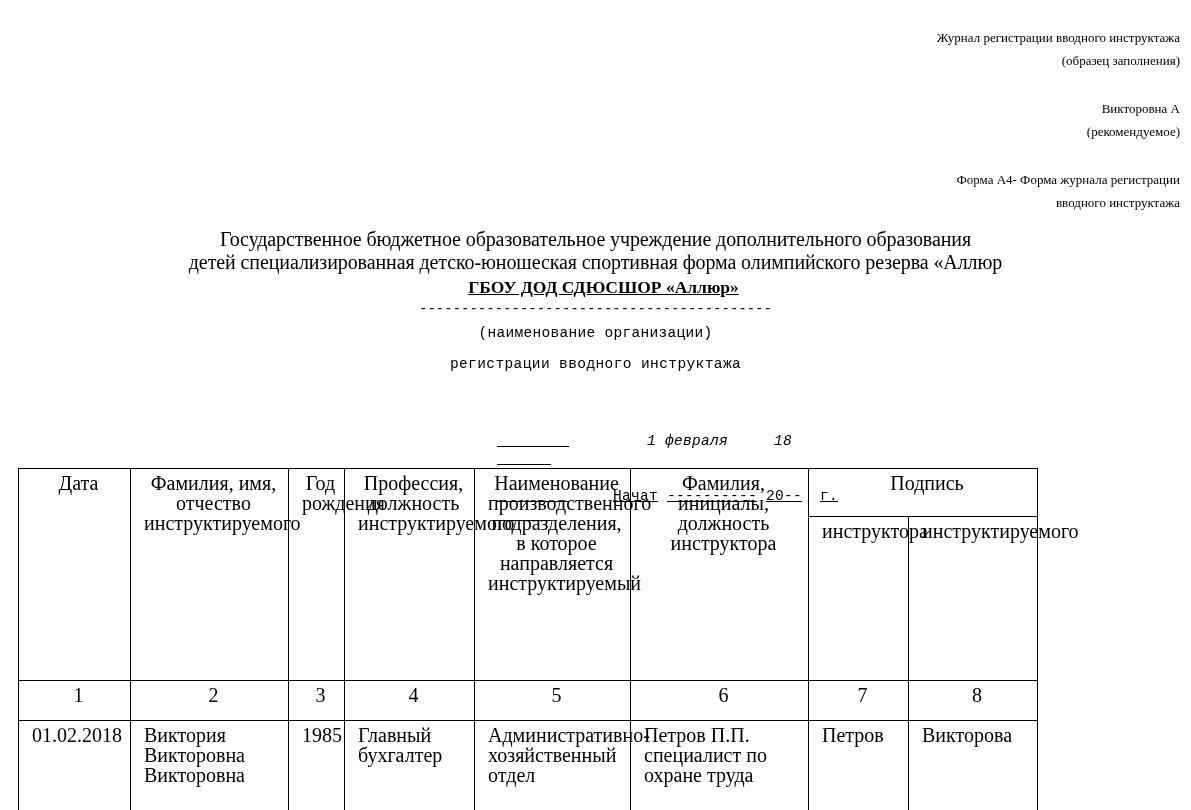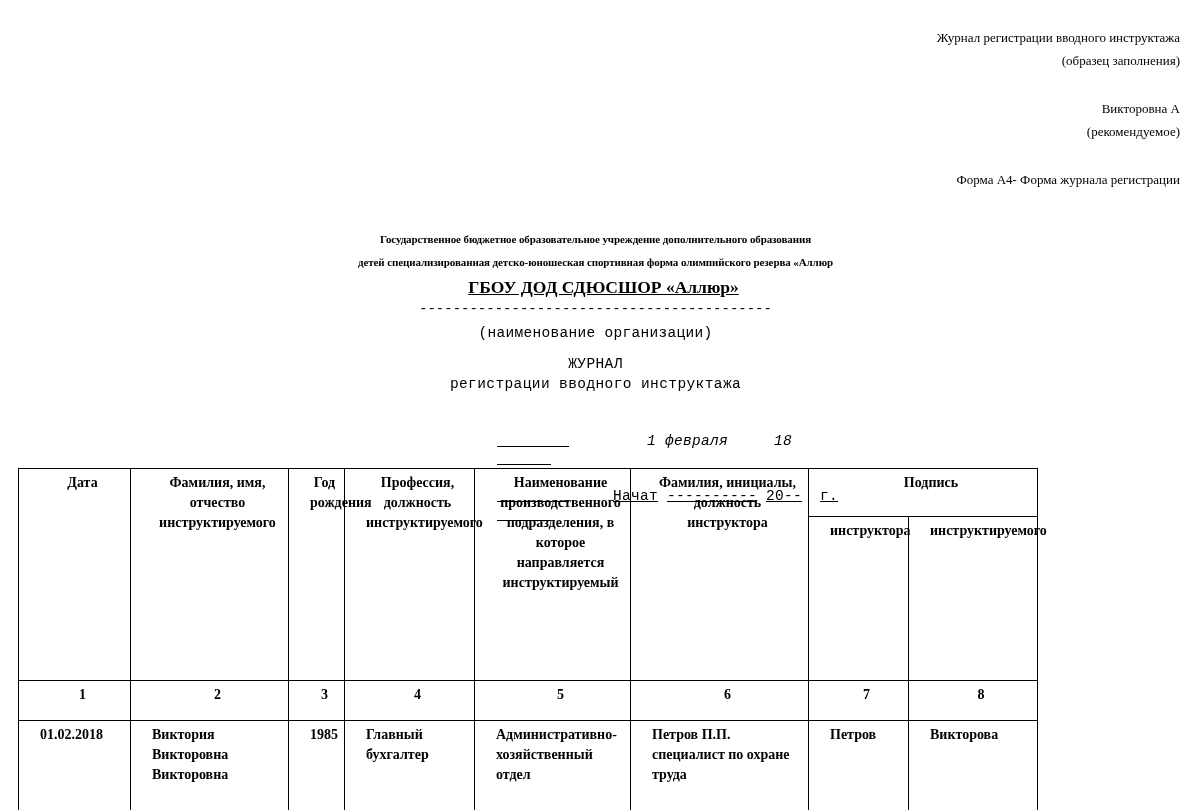--- a/index.html
+++ b/index.html
@@ -39,22 +39,22 @@
 
   
   .org-block {
     position: absolute;
     top: 228px;
     left: 0;
     width: 1191px;
     text-align: center;
   }
   .org-line {
-    font-weight: bold;
-    font-size: 11px;
+    font-weight: normal;
+    font-size: 20px;
     line-height: 23px;
     letter-spacing: -0.1px;
   }
   .org-short {
     font-weight: bold;
     font-size: 17.5px;
     line-height: 24px;
     text-decoration: underline;
     display: inline-block;
     margin-top: 1px;
@@ -118,24 +118,24 @@
   table.reg {
     position: absolute;
     left: 18px;
     top: 468px;
     width: 1019px;
     border-collapse: collapse;
     table-layout: fixed;
   }
   table.reg td, table.reg th {
     border: 1px solid #000000;
-    font-weight: bold;
+    font-weight: normal;
     vertical-align: top;
-    padding: 4px 5px 3px 21px;
-    font-size: 14px;
+    padding: 4px 5px 3px 13px;
+    font-size: 20px;
     line-height: 20px;
   }
   table.reg th {
     text-align: center;
     vertical-align: top;
   }
   td.num {
     text-align: center;
     font-size: 15.5px;
     height: 32px;
@@ -162,35 +162,35 @@
       <div>(образец заполнения)</div>
     </div>
     <div class="gap-1"></div>
     <div class="grp">
       <div>Викторовна А</div>
       <div>(рекомендуемое)</div>
     </div>
     <div class="gap-2"></div>
     <div class="grp">
       <div>Форма А4- Форма журнала регистрации</div>
+      <div>вводного инструктажа</div>
     </div>
   </div>
 
   <div class="org-block">
     <div class="org-line">Государственное бюджетное образовательное учреждение дополнительного образования</div>
     <div class="org-line">детей специализированная детско-юношеская спортивная форма олимпийского резерва «Аллюр</div>
     <div>
       <span class="org-short">ГБОУ ДОД СДЮСШОР «Аллюр»</span>
     </div>
     <div class="dashline">------------------------------------------</div>
     <div class="org-caption">(наименование  организации)</div>
   </div>
 
   <div class="journal-block">
-    <div>ЖУРНАЛ</div>
     <div>регистрации  вводного  инструктажа</div>
   </div>
 
   <div class="dates-block">
     <div class="dates-inner">
       <div class="row-hand">
         <span style="display:inline-block;width:78px;"></span><span class="handwrite">1 февраля</span><span style="display:inline-block;width:46px;"></span><span class="handwrite">18</span>
       </div>
       <div class="row-line">
         <span style="display:inline-block;width:44px;"></span><span>Начат</span><span style="display:inline-block;width:9px;"></span><span>----------</span><span style="display:inline-block;width:9px;"></span><span>20--</span><span style="display:inline-block;width:18px;"></span><span>г.</span>

